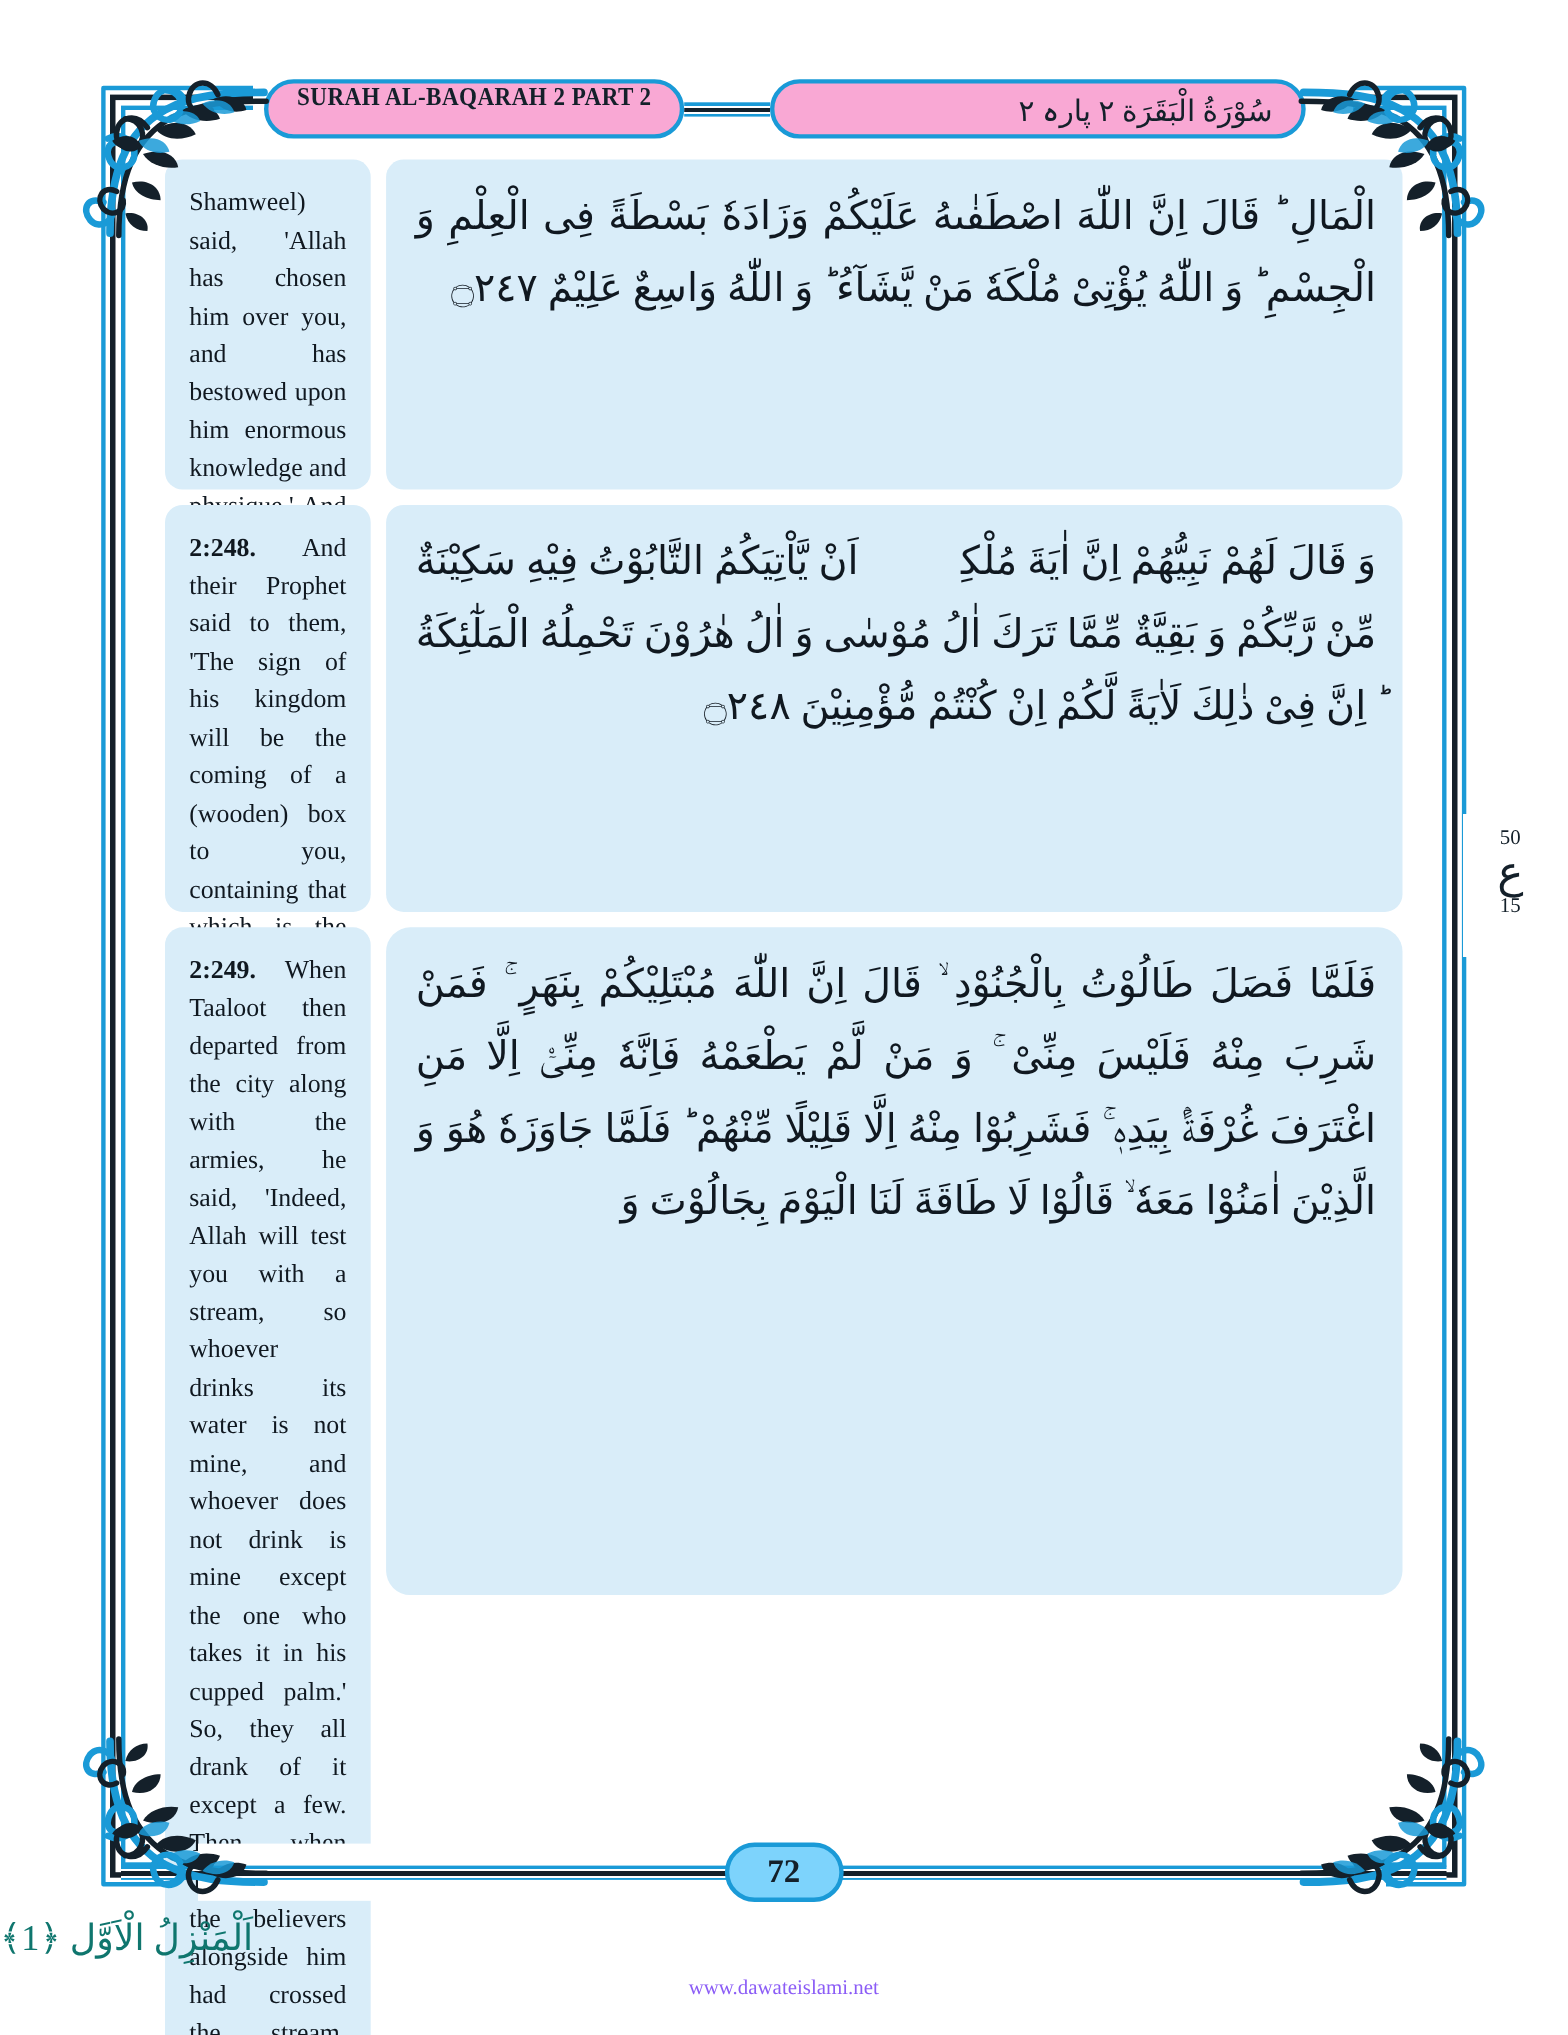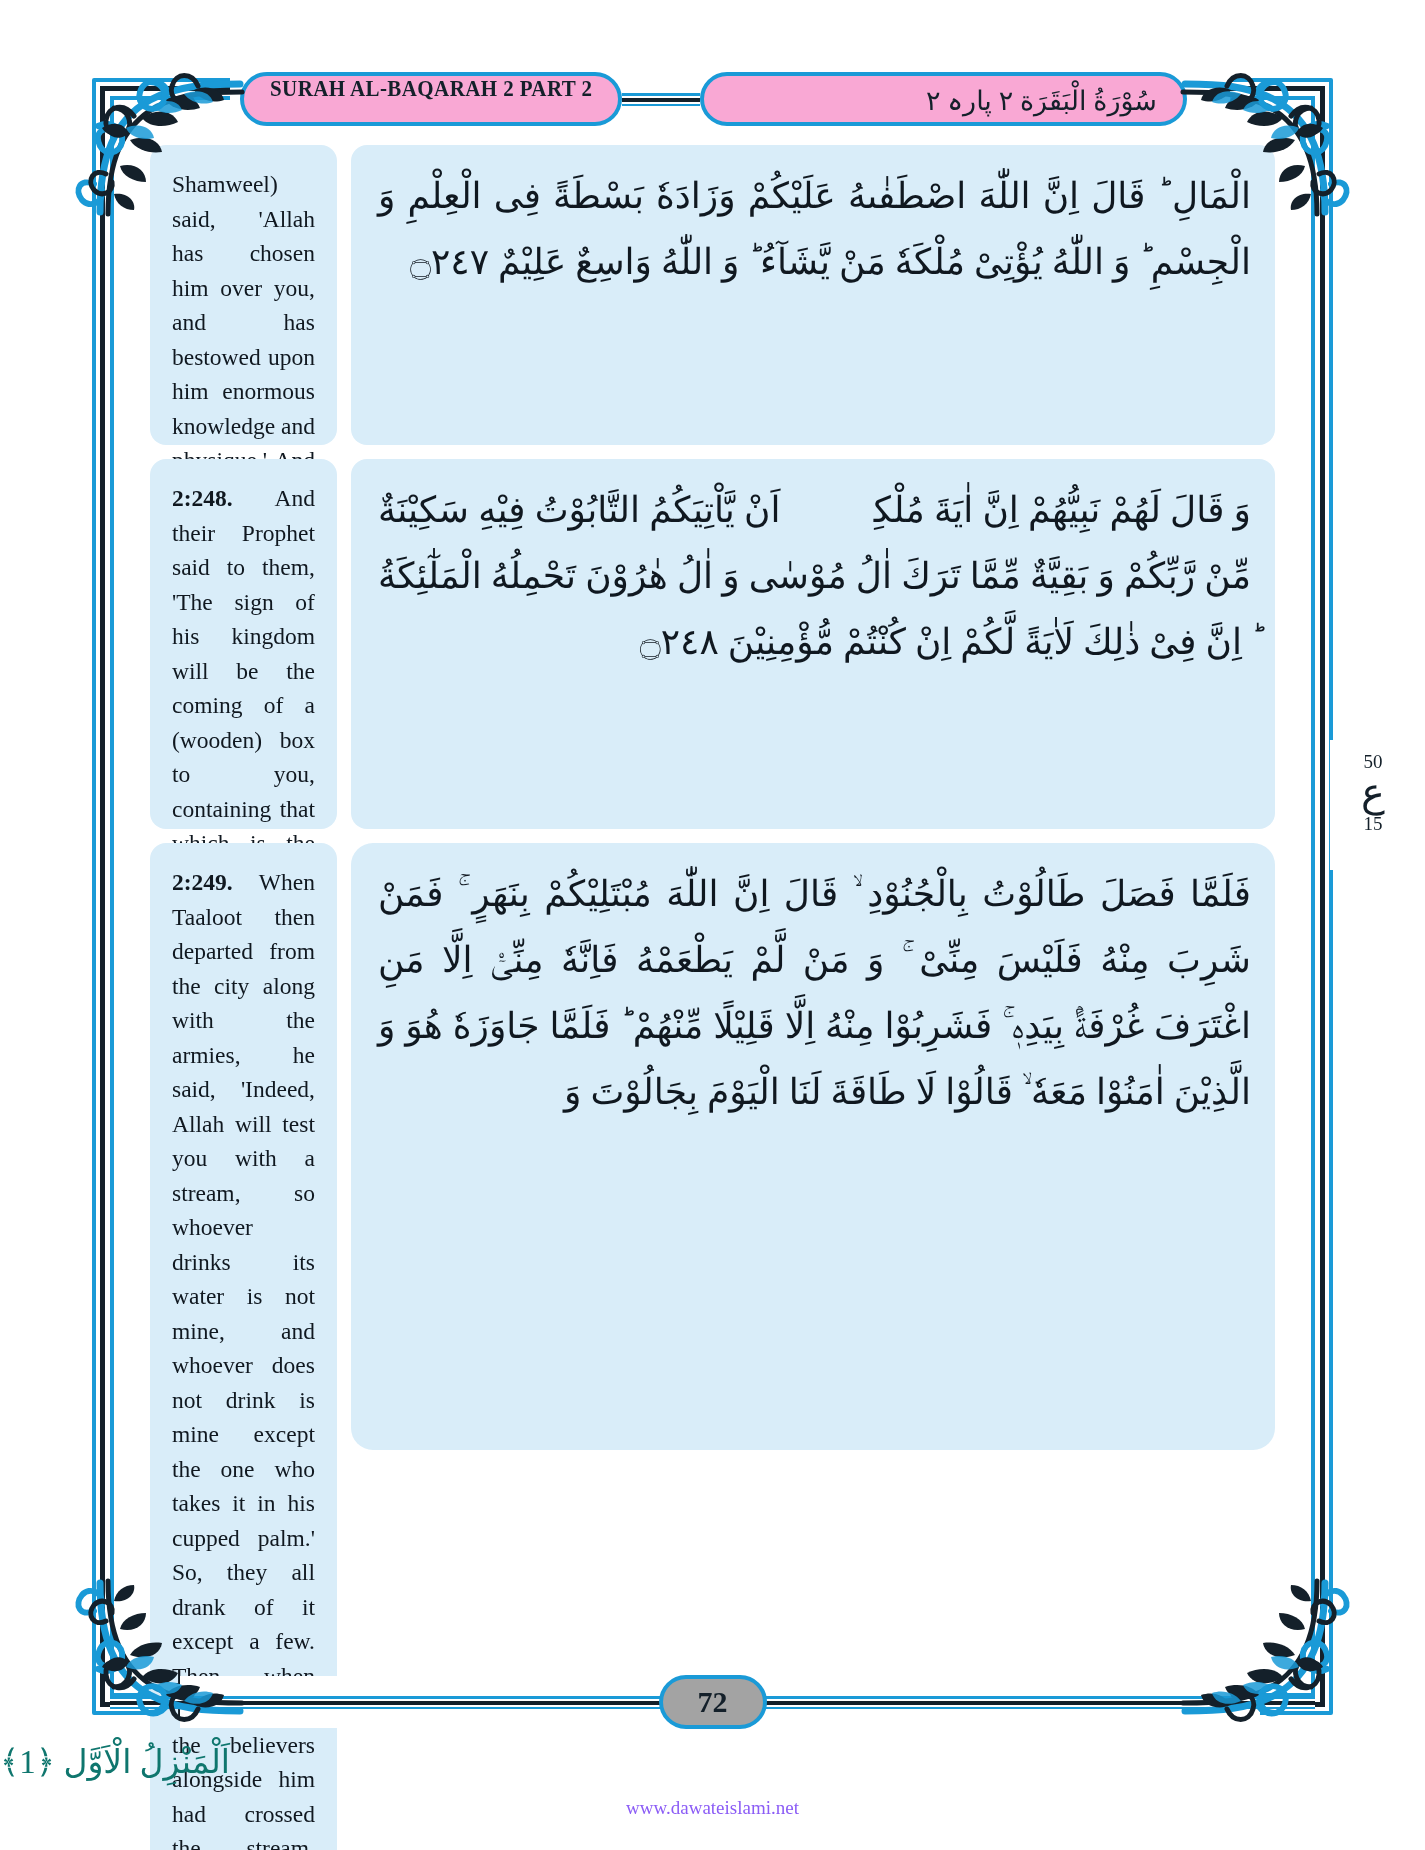--- a/index.html
+++ b/index.html
@@ -195,21 +195,21 @@
   }
   .footer-rule {
     flex: 1 1 auto;
     height: 13px;
     background: linear-gradient(#1a9ad7 0 3px, #ffffff 3px 5px, #14202a 5px 9px, #ffffff 9px 11px, #1a9ad7 11px 13px);
   }
   .page-pill {
     flex: 0 0 auto;
     width: 108px;
     height: 54px;
-    background: #a3a3a3;
+    background: #7dd3fc;
     border: 4px solid #1a9ad7;
     border-radius: 30px;
     display: flex;
     align-items: center;
     justify-content: center;
     z-index: 6;
     margin: 0 -4px;
   }
   .page-pill span {
     font-size: 30px;

